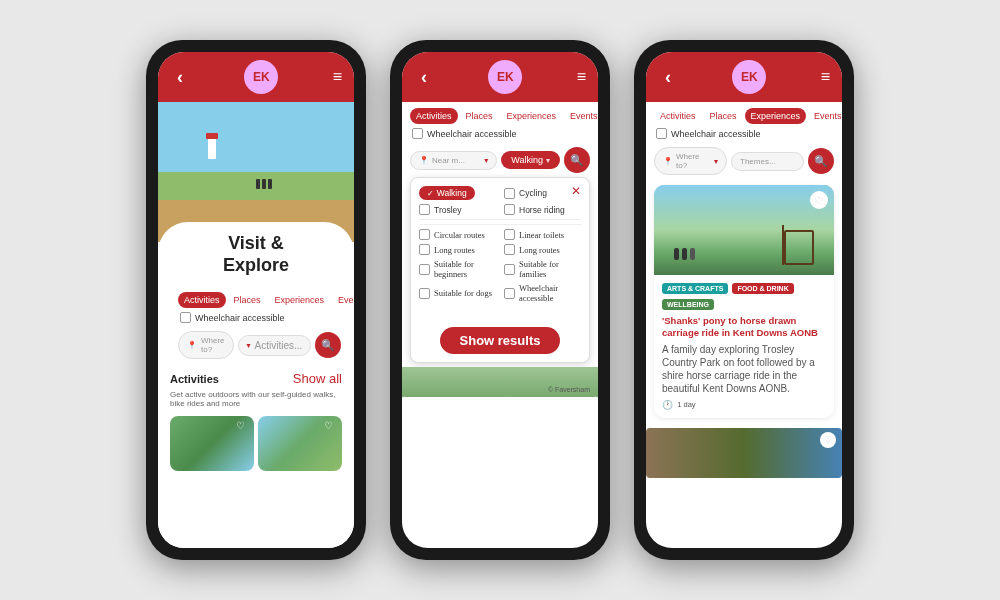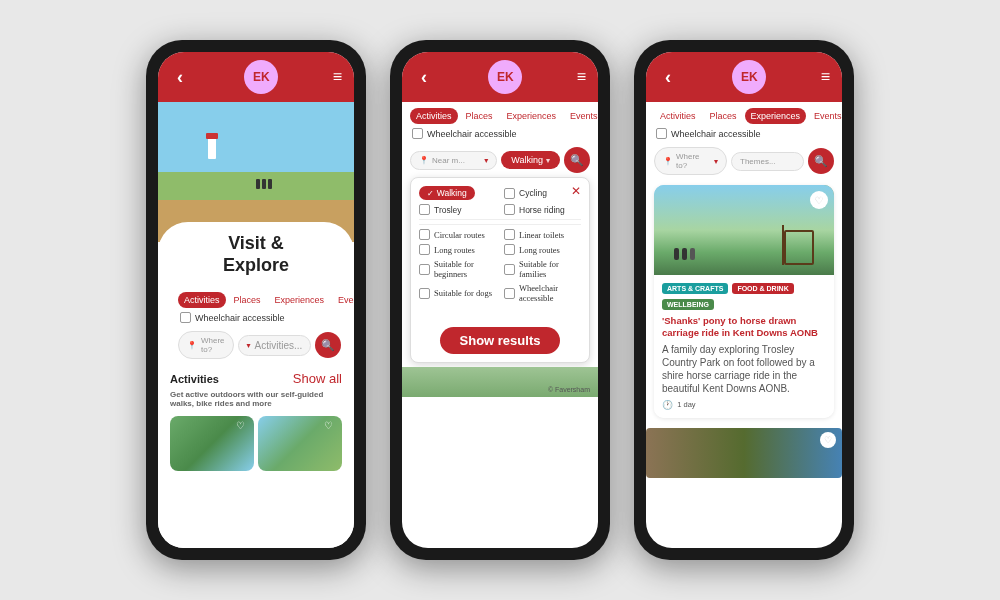--- a/index.html
+++ b/index.html
@@ -254,21 +254,20 @@
       font-size: 13px;
       color: #c0272d;
       cursor: pointer;
       font-weight: 500;
     }
 
     .section-desc {
       font-size: 8px;
       color: #666;
       margin-bottom: 8px;
-      font-weight: bold;
     }
 
     .thumb-row {
       display: flex;
       gap: 4px;
     }
 
     .thumb {
       flex: 1;
       height: 55px;

